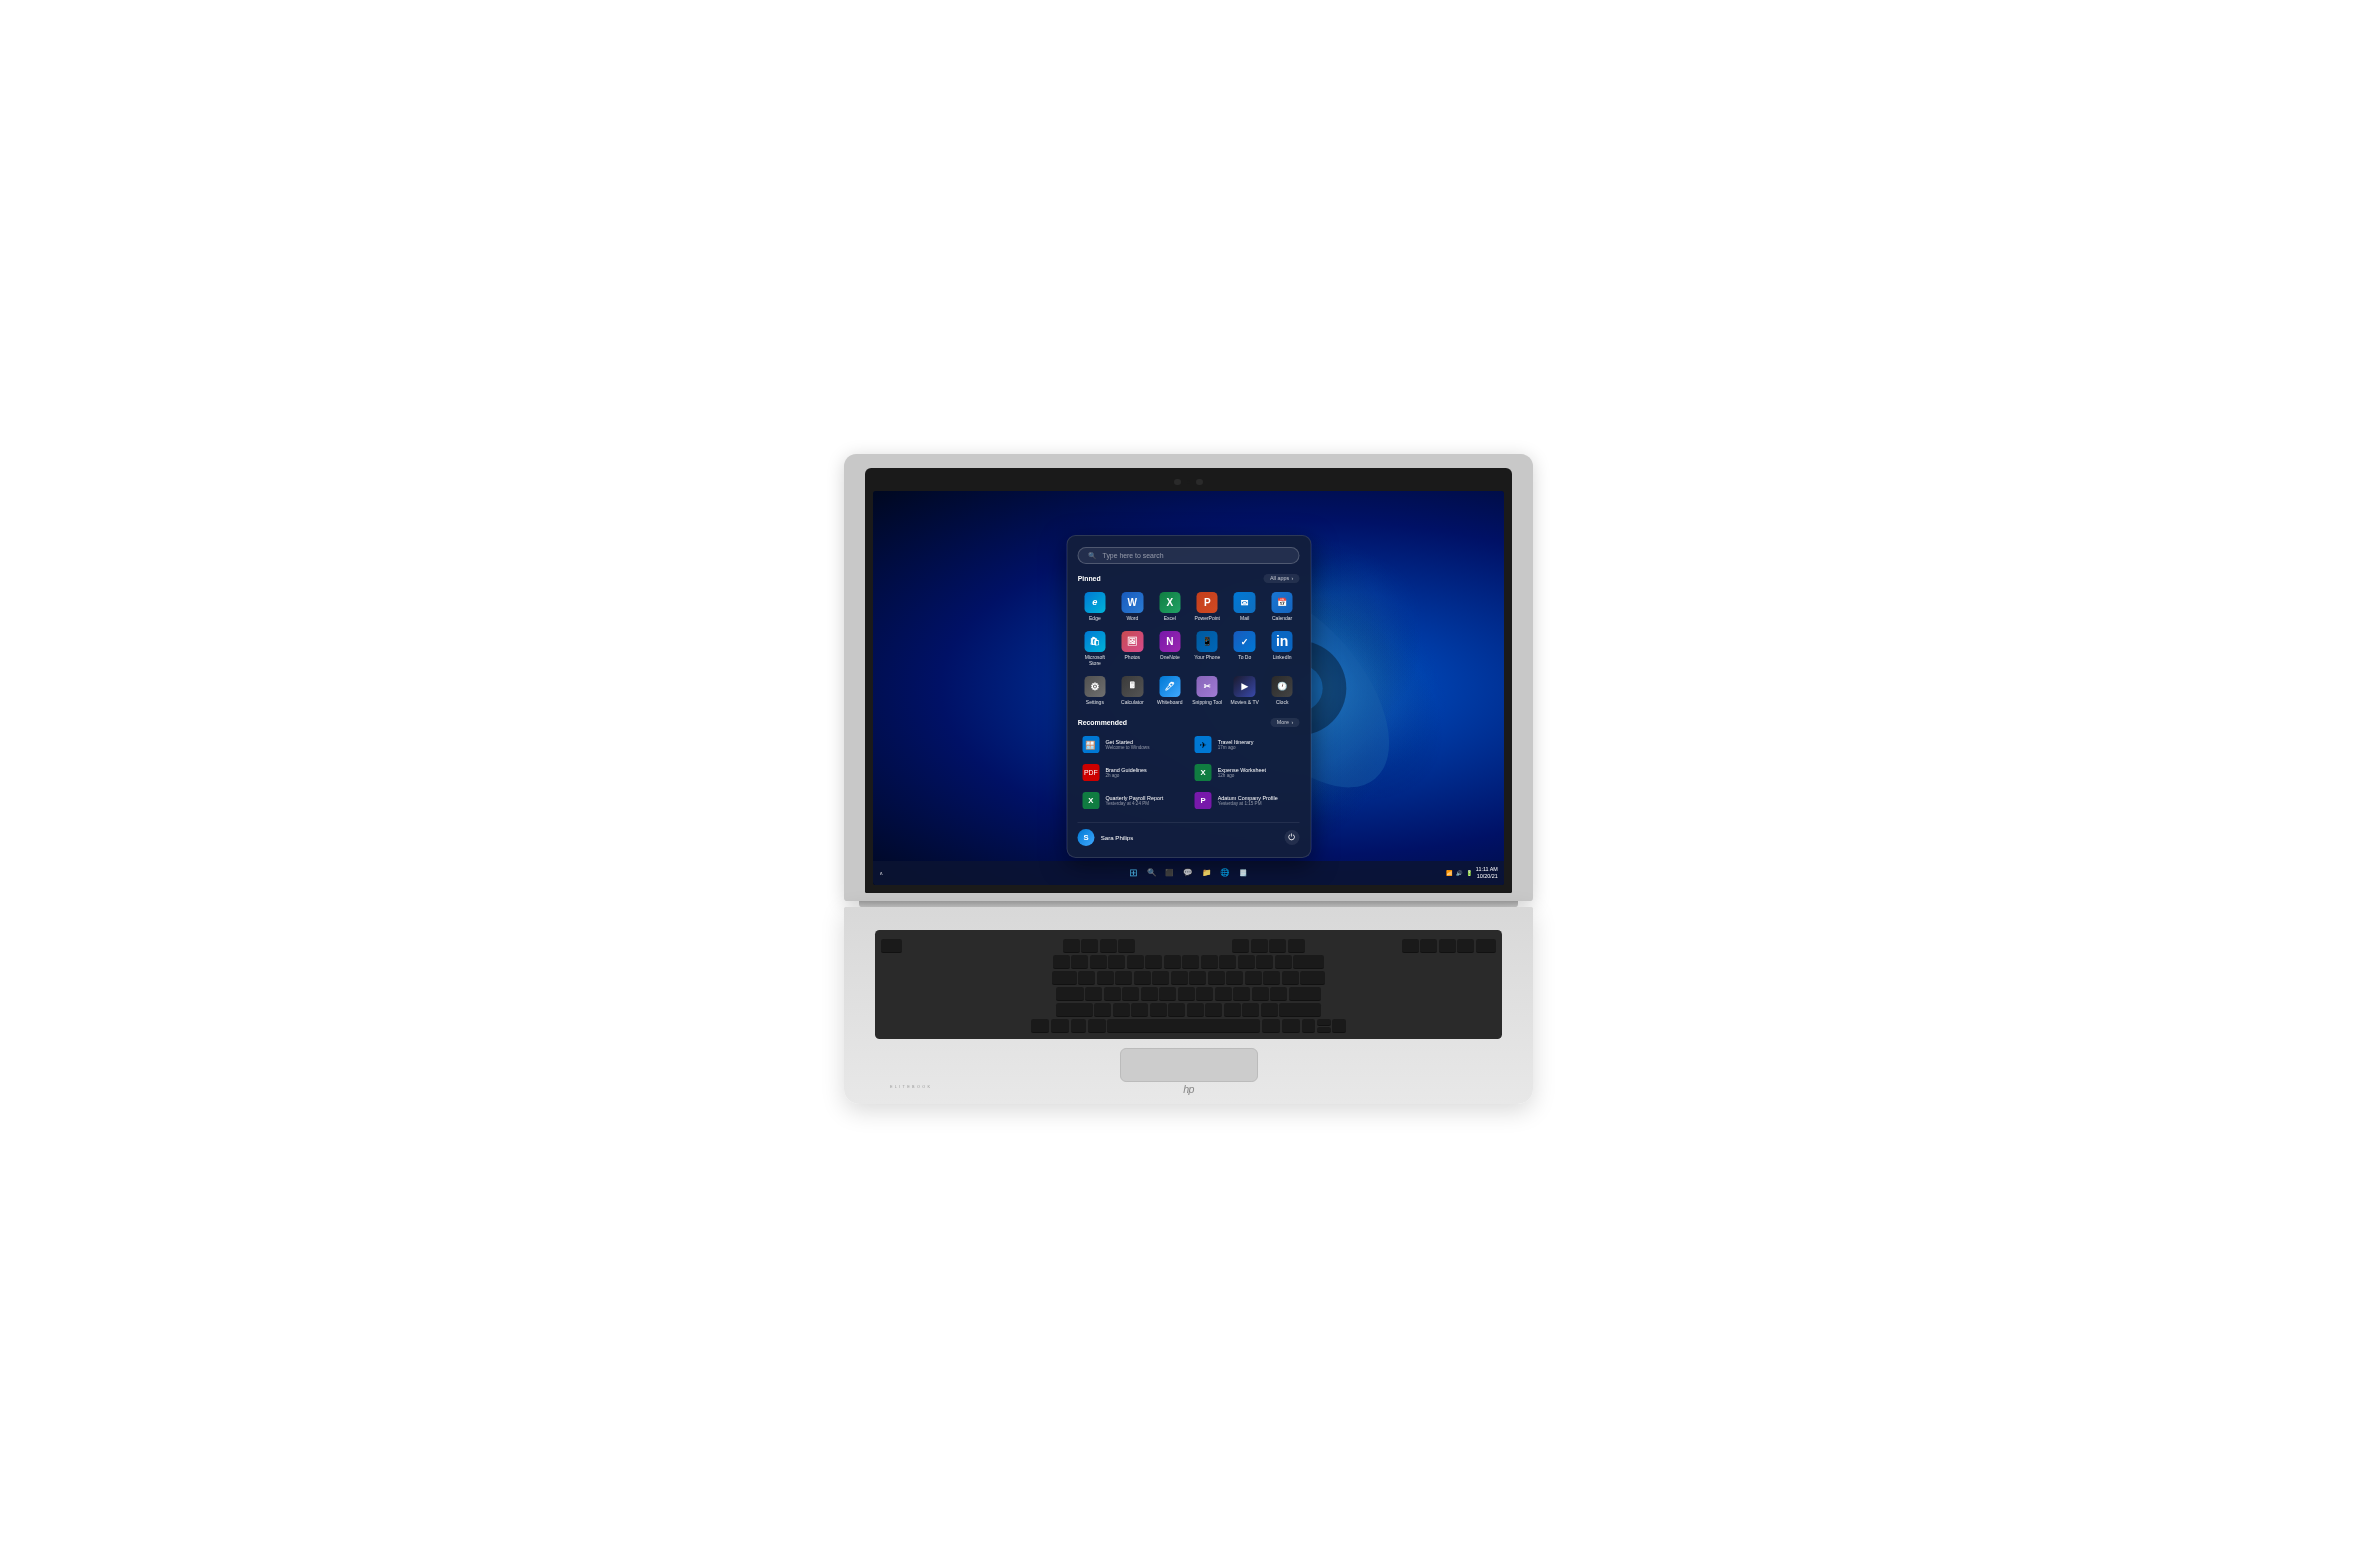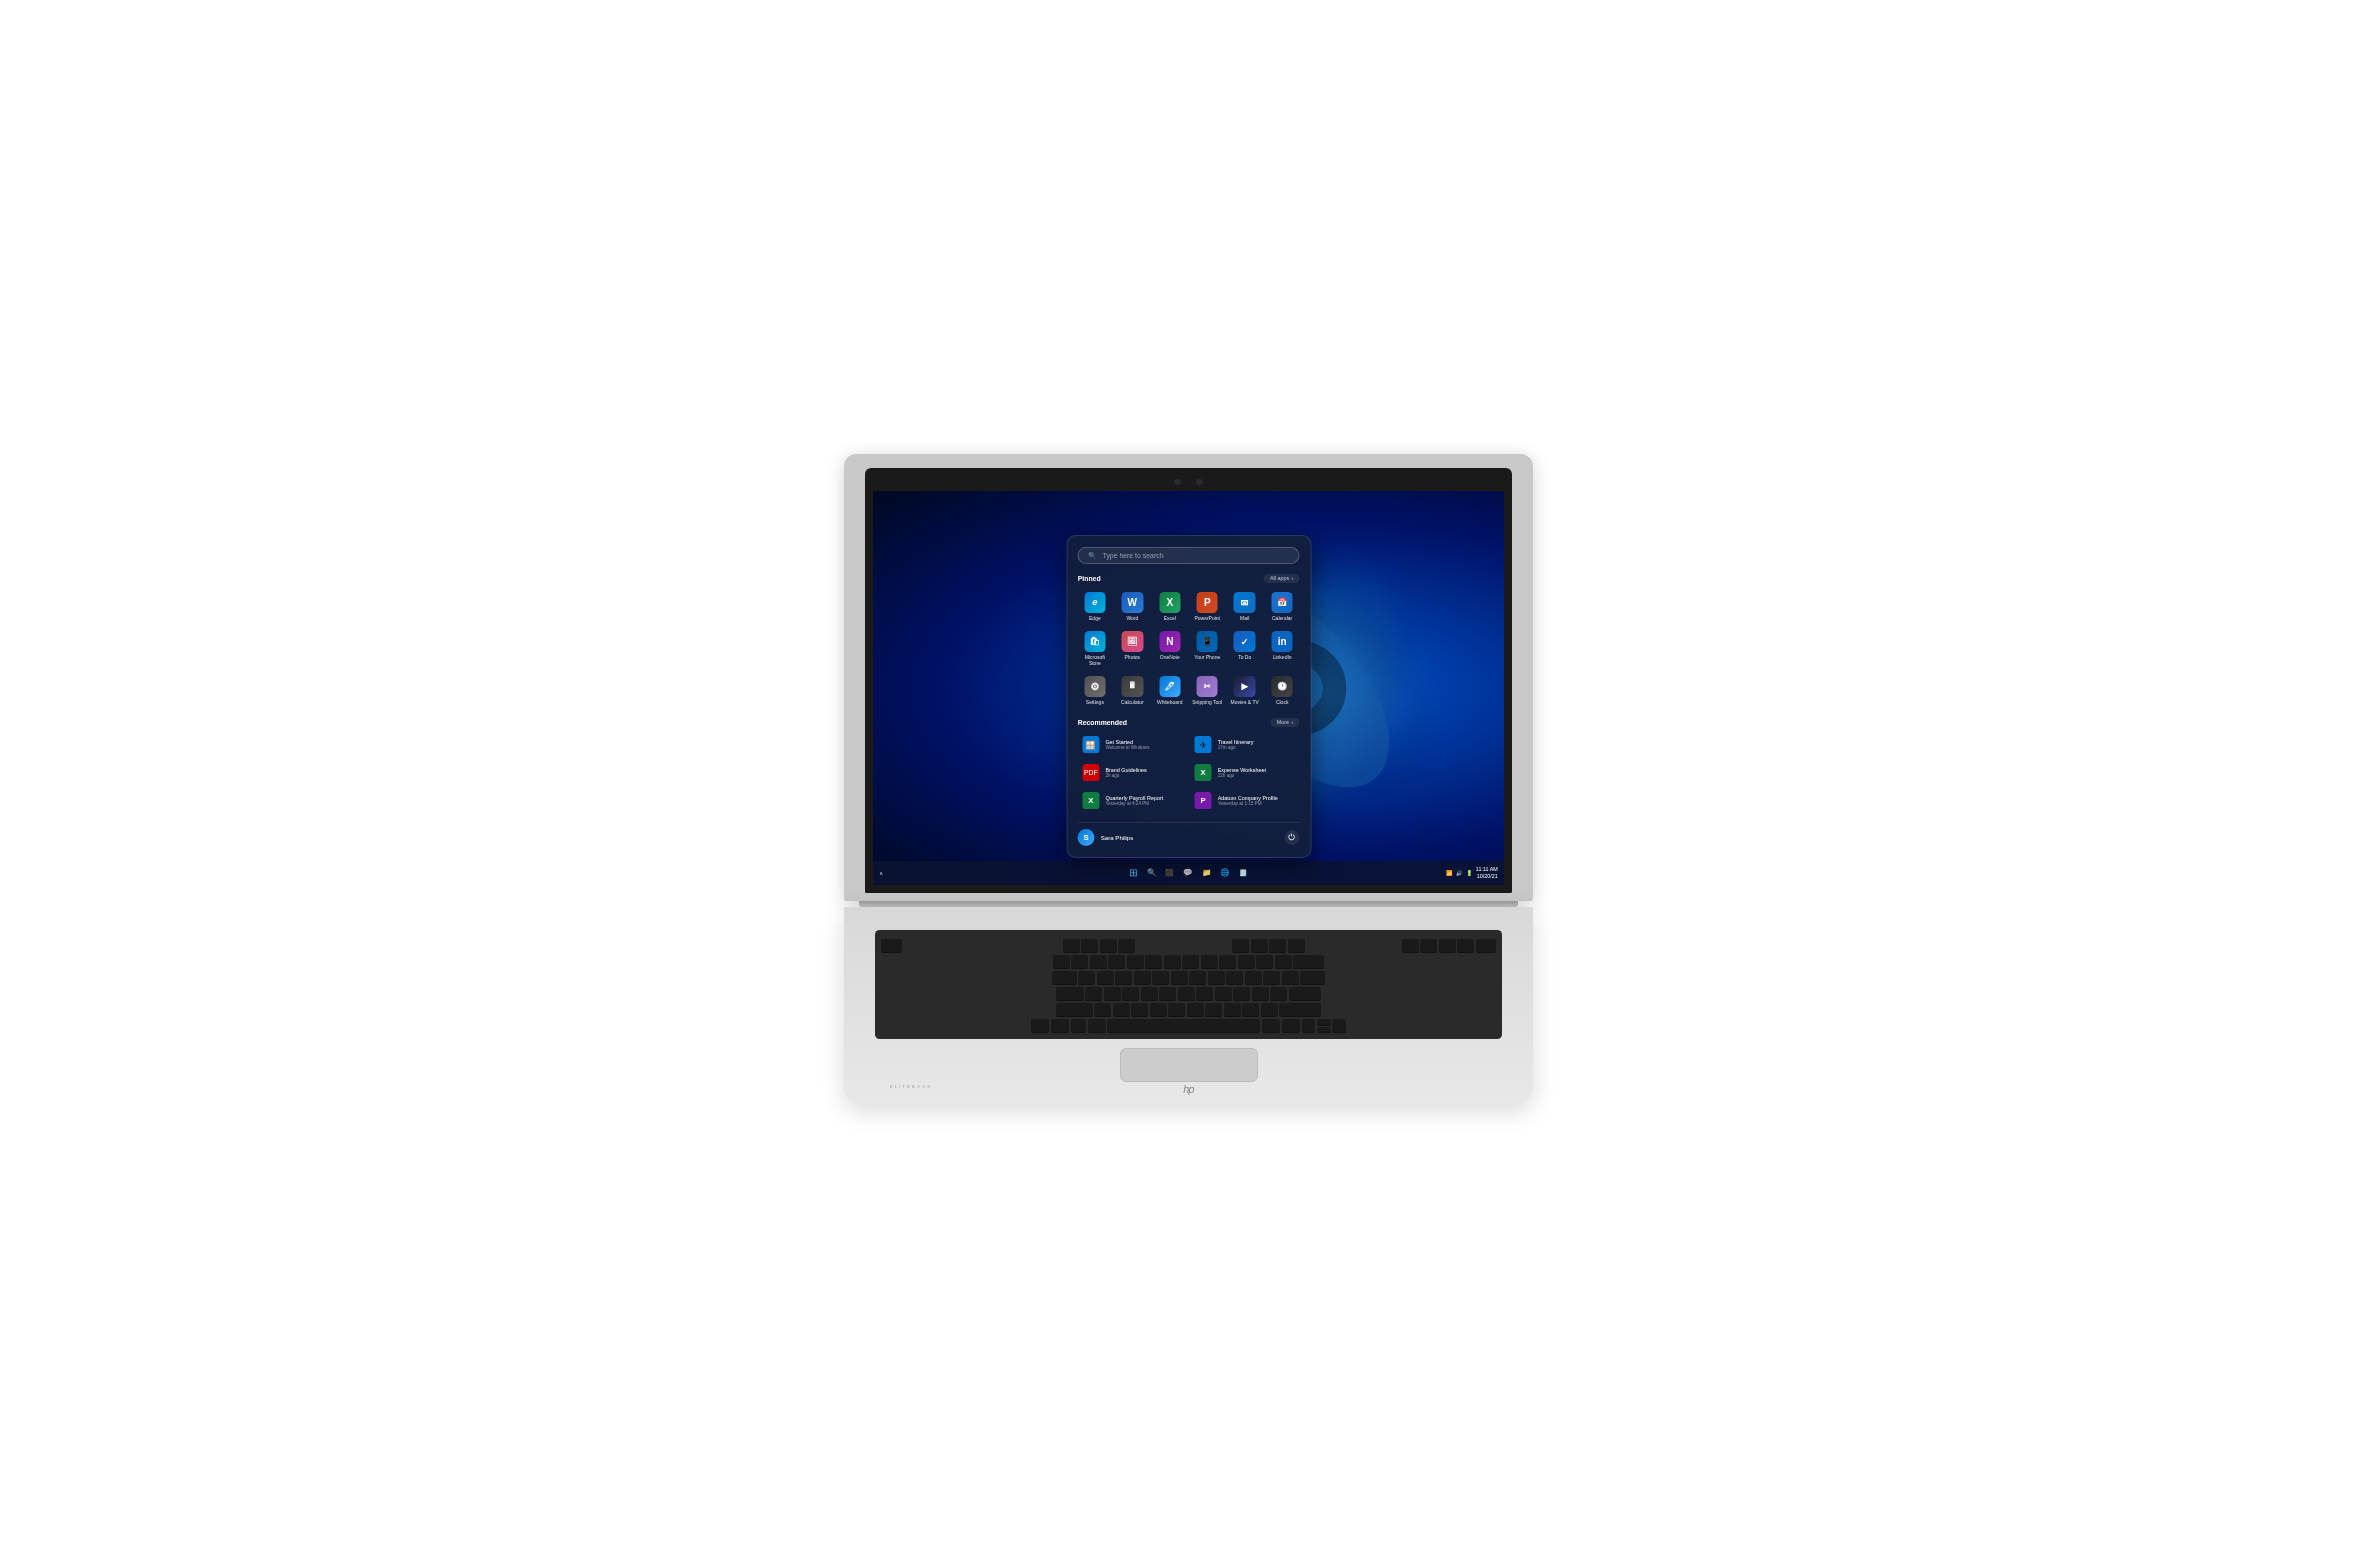--- a/index.html
+++ b/index.html
@@ -558,21 +558,21 @@
             </div>
             <div class="app-item">
               <div class="app-icon icon-yourphone" style="color:#fff;font-size:8.4px;">📱</div>
               <span class="app-label">Your Phone</span>
             </div>
             <div class="app-item">
               <div class="app-icon icon-todo" style="color:#fff;font-size:9.2px;font-weight:bold;">✓</div>
               <span class="app-label">To Do</span>
             </div>
             <div class="app-item">
-              <div class="app-icon icon-linkedin" style="color:#fff;font-size:10px;font-weight:bold;">in</div>
+              <div class="app-icon icon-linkedin" style="color:#fff;font-size:14px;font-weight:bold;">in</div>
               <span class="app-label">LinkedIn</span>
             </div>
 
             <div class="app-item">
               <div class="app-icon icon-settings" style="color:#fff;font-size:10px;">⚙</div>
               <span class="app-label">Settings</span>
             </div>
             <div class="app-item">
               <div class="app-icon icon-calculator" style="color:#fff;font-size:8.4px;">🖩</div>
               <span class="app-label">Calculator</span>

